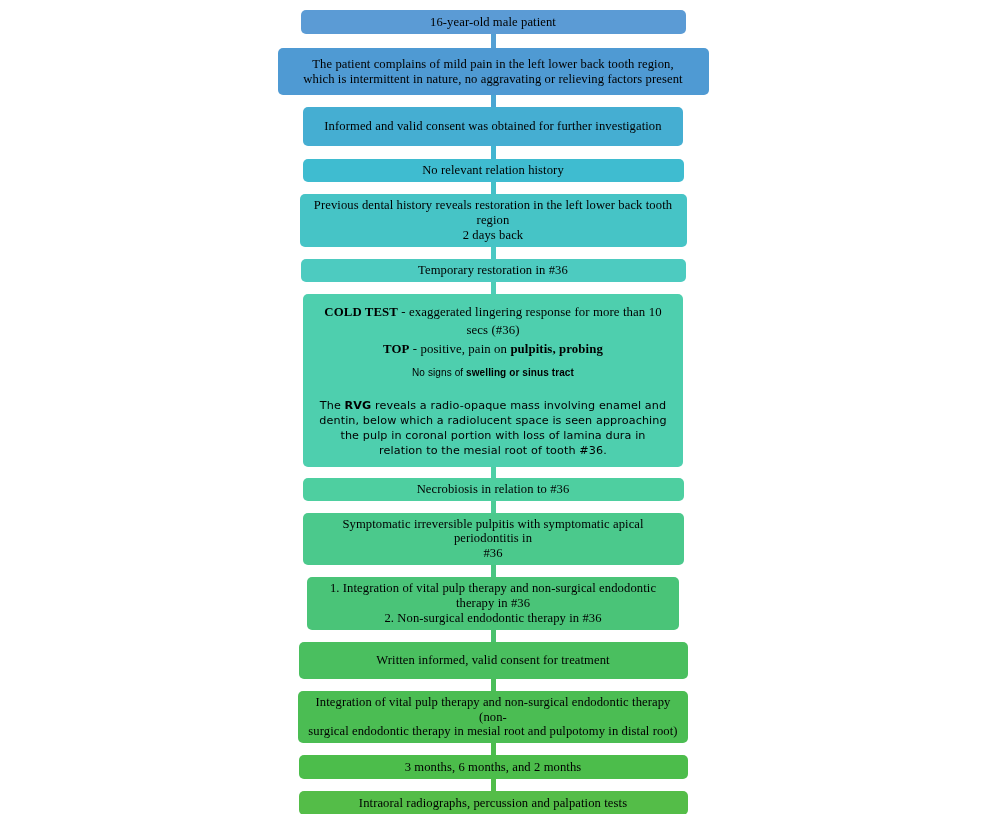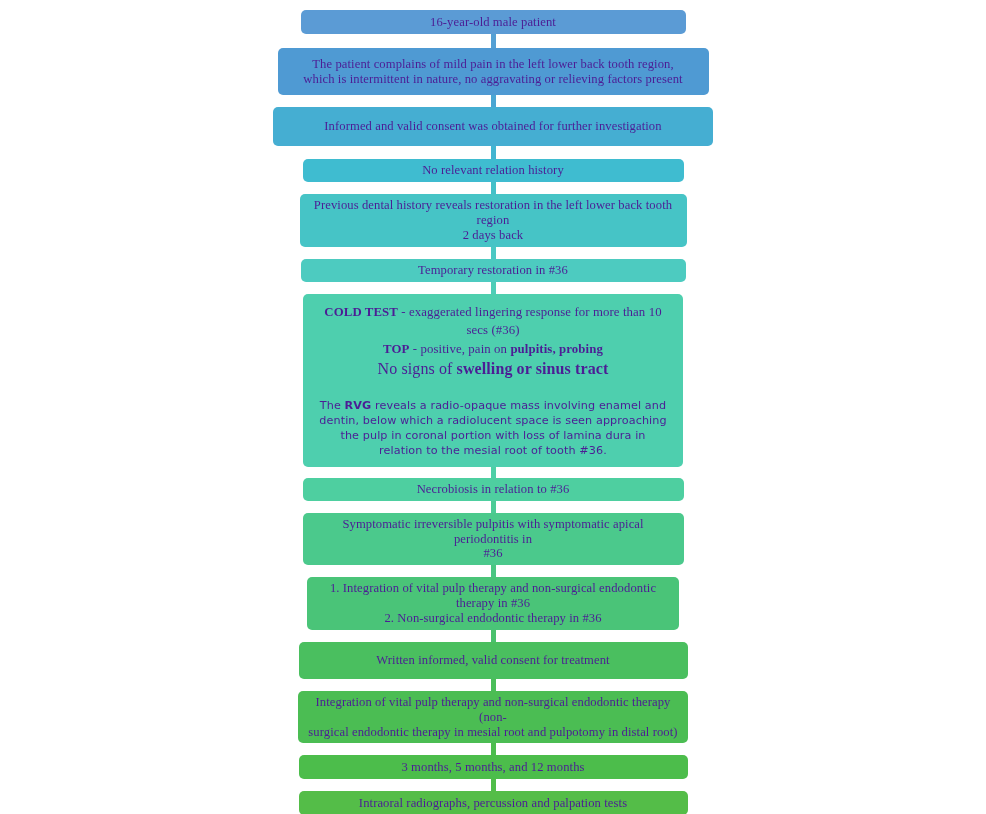--- a/index.html
+++ b/index.html
@@ -24,21 +24,21 @@
     left: 0;
     top: 0;
     width: 986px;
     display: flex;
     flex-direction: column;
     align-items: center;
   }
   .node {
     box-sizing: border-box;
     border-radius: 5px;
-    color: #4c1d95;
+    color: #000000;
     text-align: center;
     display: flex;
     align-items: center;
     justify-content: center;
     padding: 4px 10px;
     line-height: 1.18;
     font-size: 12.6px;
     letter-spacing: 0.1px;
   }
   .node.serif {
@@ -62,23 +62,24 @@
   .findings .line {
     width: 100%;
     text-align: center;
   }
   .findings .l-serif {
     font-family: "Liberation Serif", serif;
     font-size: 12.8px;
     line-height: 1.45;
   }
   .findings .l-sans {
-    font-family: Liberation Serif, serif;
-    font-size: 16px;
+    font-family: Liberation Sans, sans-serif;
+    font-size: 10px;
     line-height: 1.35;
+    margin-top: 8px;
   }
   .findings b { font-weight: bold; }
   .findings .para {
     font-family: "DejaVu Sans", sans-serif;
     font-size: 11.2px;
     line-height: 1.34;
     margin-top: 18px;
     text-align: center;
   }
 </style>
@@ -89,21 +90,21 @@
   <div class="flow-stack" id="flow-stack" style="padding-top: 10px;">
       <div class="node serif" style="background: rgb(91, 155, 213); width: 385px; min-height: 24px;">
         <div class="inner">16-year-old male patient</div>
       </div>
       <div class="connector" style="background: rgb(84, 160, 212); height: 14px;"></div>
       <div class="node serif" style="background: rgb(79, 154, 211); width: 431px; min-height: 47px;">
         <div class="inner">The patient complains of mild pain in the left lower back tooth region,
 which is intermittent in nature, no aggravating or relieving factors present</div>
       </div>
       <div class="connector" style="background: rgb(74, 166, 211); height: 12px;"></div>
-      <div class="node serif" style="background: rgb(69, 174, 210); width: 440px; min-height: 39px;">
+      <div class="node serif" style="background: rgb(69, 174, 210); width: 380px; min-height: 39px;">
         <div class="inner">Informed and valid consent was obtained for further investigation</div>
       </div>
       <div class="connector" style="background: rgb(66, 181, 209); height: 13px;"></div>
       <div class="node serif" style="background: rgb(63, 188, 208); width: 381px; min-height: 23px;">
         <div class="inner">No relevant relation history</div>
       </div>
       <div class="connector" style="background: rgb(67, 192, 200); height: 12px;"></div>
       <div class="node serif" style="background: rgb(70, 196, 198); width: 387px; min-height: 35px;">
         <div class="inner">Previous dental history reveals restoration in the left lower back tooth region
 2 days back</div>
@@ -137,20 +138,20 @@
       <div class="node serif" style="background: rgb(74, 191, 95); width: 389px; min-height: 37px;">
         <div class="inner">Written informed, valid consent for treatment</div>
       </div>
       <div class="connector" style="background: rgb(74, 190, 89); height: 12px;"></div>
       <div class="node serif" style="background: rgb(75, 189, 83); width: 390px; min-height: 36px;">
         <div class="inner">Integration of vital pulp therapy and non-surgical endodontic therapy (non-
 surgical endodontic therapy in mesial root and pulpotomy in distal root)</div>
       </div>
       <div class="connector" style="background: rgb(76, 189, 78); height: 12px;"></div>
       <div class="node serif" style="background: rgb(76, 189, 75); width: 389px; min-height: 24px;">
-        <div class="inner">3 months, 5 months, and 12 months</div>
+        <div class="inner">3 months, 6 months, and 2 months</div>
       </div>
       <div class="connector" style="background: rgb(80, 189, 73); height: 12px;"></div>
       <div class="node serif" style="background: rgb(84, 189, 72); width: 389px; min-height: 24px;">
         <div class="inner">Intraoral radiographs, percussion and palpation tests</div>
       </div>
     </div>
 </div>
 
 </body></html>

